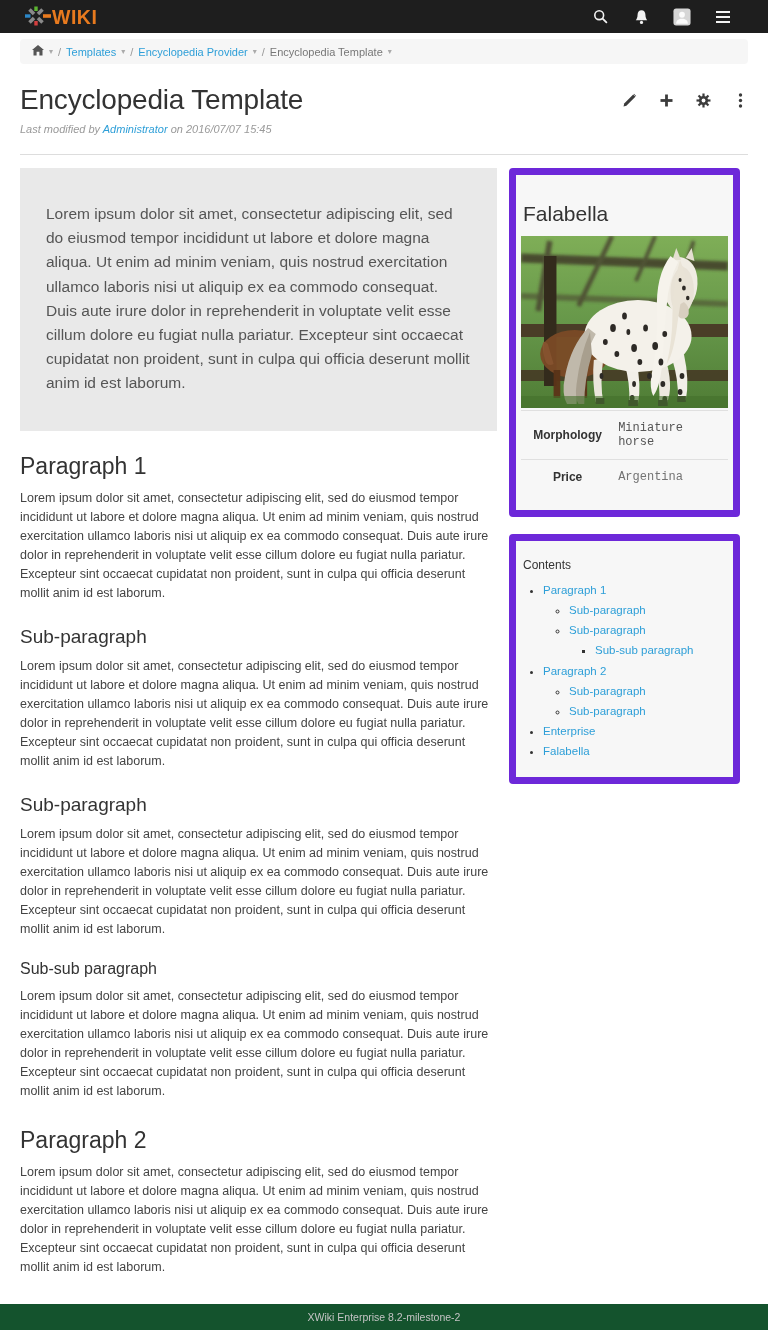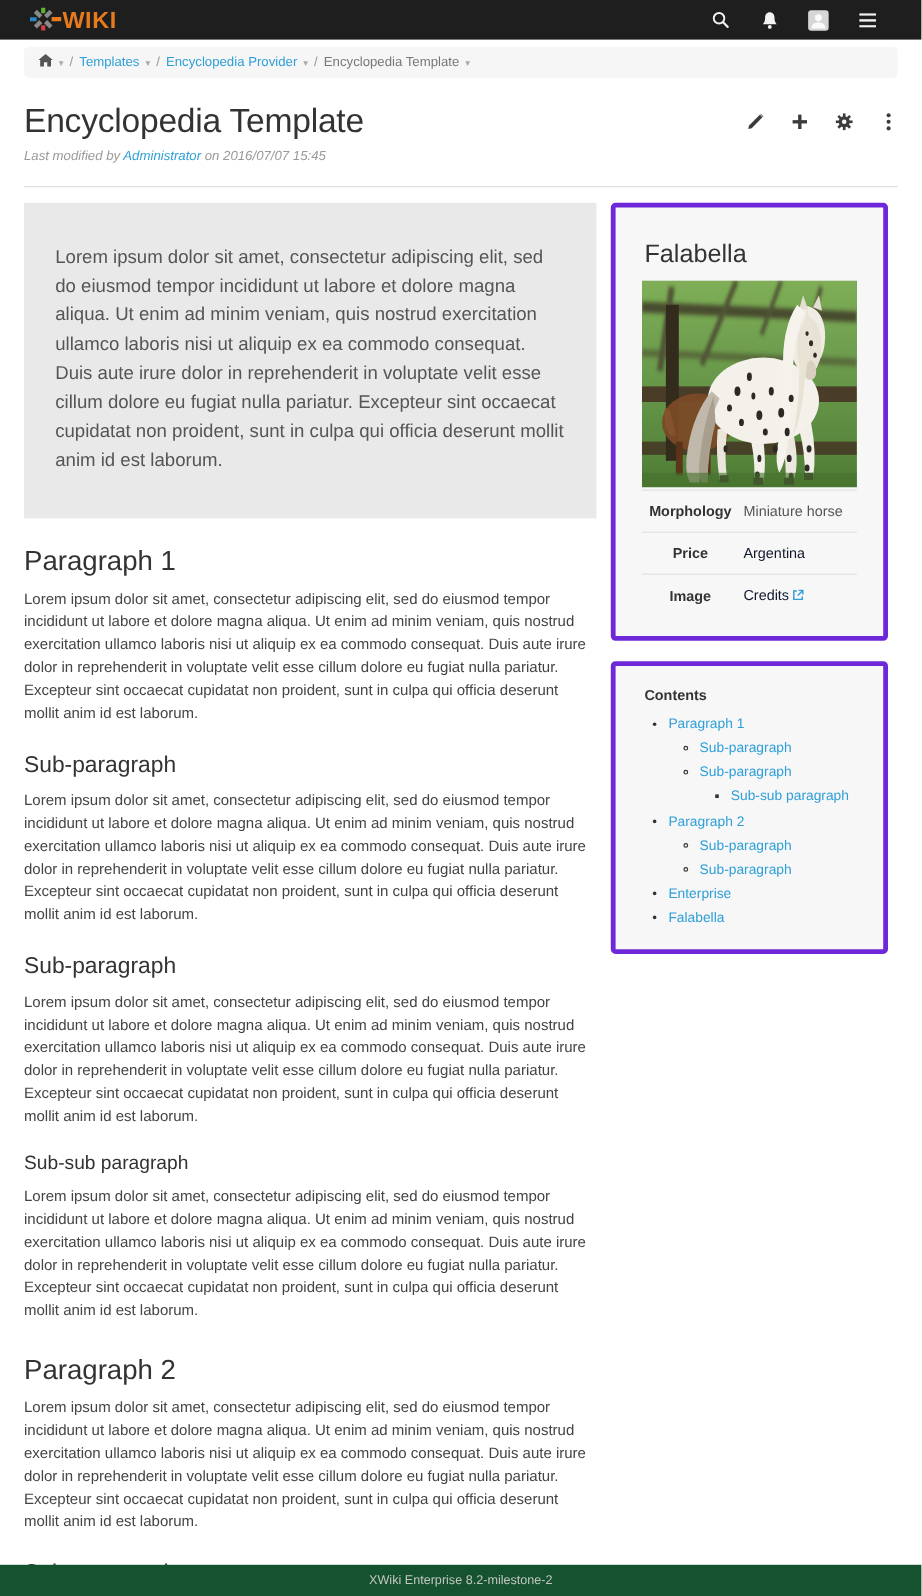--- a/index.html
+++ b/index.html
@@ -53,33 +53,33 @@
   
   .main-col h2 { font-size:23px; font-weight:400; color:#333; margin:26px 0 9px; }
   .main-col h3 { font-size:19px; font-weight:400; color:#333; margin:23px 0 9px; }
   .main-col h4 { font-size:16px; font-weight:400; color:#333; margin:21px 0 9px; }
   .main-col h2:first-of-type { margin-top:0; }
   .body-text { font-size:12.5px; line-height:1.52; color:#444; }
   .ext-icon { display:inline-block; vertical-align:-1px; margin-left:2px; }
 
   
   .panel {
-    background:#f7f7f7; border:4px solid #6d28d9; border-radius:4px;
-    padding:13px 22px 16px;
+    background:#f7f7f7; border:7px solid #6d28d9; border-radius:4px;
+    padding:13px 5px 16px;
   }
   .panel + .panel { margin-top:17px; }
   .infobox-title { font-size:21px; font-weight:400; color:#333; margin:14px 0 10px 2px; }
   .horse-img { width:100%; height:172px; display:block; background:#5d8a42; }
   .info-table { width:100%; border-collapse:collapse; margin-top:2px; font-size:12px; }
   .info-table tr { border-top:1px solid #e0e0e0; }
   .info-table th { text-align:center; font-weight:700; color:#333; padding:10px 4px; width:45%; }
-  .info-table td { color:#555; padding:10px 4px; }
-  .info-table a { color:#0f172a; }
-
-  .toc-title { font-size:12px; font-weight:700; color:#333; margin:4px 0 8px 2px; }
+  .info-table td { color:#555; padding:10px 4px;font-family:Liberation Mono, monospace; }
+  .info-table a { color:#737373; }
+
+  .toc-title { font-size:12px; font-weight:400; color:#333; margin:4px 0 8px 2px; }
   .toc ul { list-style:disc; margin-left:22px; font-size:11.5px; line-height:1.75; color:#333; }
   .toc ul ul { list-style:circle; margin-left:26px; }
   .toc ul ul ul { list-style:square; margin-left:26px; }
   .toc a { color:#2e9fd8; }
 
   
   .bottom-bar {
     position:absolute; left:0; right:0; bottom:0; height:26px; background:#14532d;
     display:flex; align-items:center; justify-content:center;
     font-size:10.5px; color:#c4c4c4;
@@ -315,30 +315,20 @@
       <table class="info-table">
         <tbody>
             <tr>
           <th>Morphology</th>
           <td>Miniature horse</td>
         </tr>
         <tr>
           <th>Price</th>
           <td><a>Argentina</a></td>
         </tr>
-        <tr>
-          <th>Image</th>
-          <td>
-            <a>Credits</a><span class="ext-icon"><svg width="10" height="10" viewBox="0 0 10 10">
-                    <path d="M4 1.5 H1.5 V8.5 H8.5 V6" fill="none" stroke="#2e9fd8" stroke-width="1.2"></path>
-                    <path d="M5.5 1 H9 V4.5" fill="none" stroke="#2e9fd8" stroke-width="1.2"></path>
-                    <line x1="9" y1="1" x2="4.8" y2="5.2" stroke="#2e9fd8" stroke-width="1.2"></line>
-                  </svg></span>
-          </td>
-        </tr>
       </tbody>
         </table>
     </div>
 
     <div class="panel toc">
       <div class="toc-title">Contents</div>
       <ul>
         <li><a>Paragraph 1</a>
           <ul>
             <li><a>Sub-paragraph</a></li>

